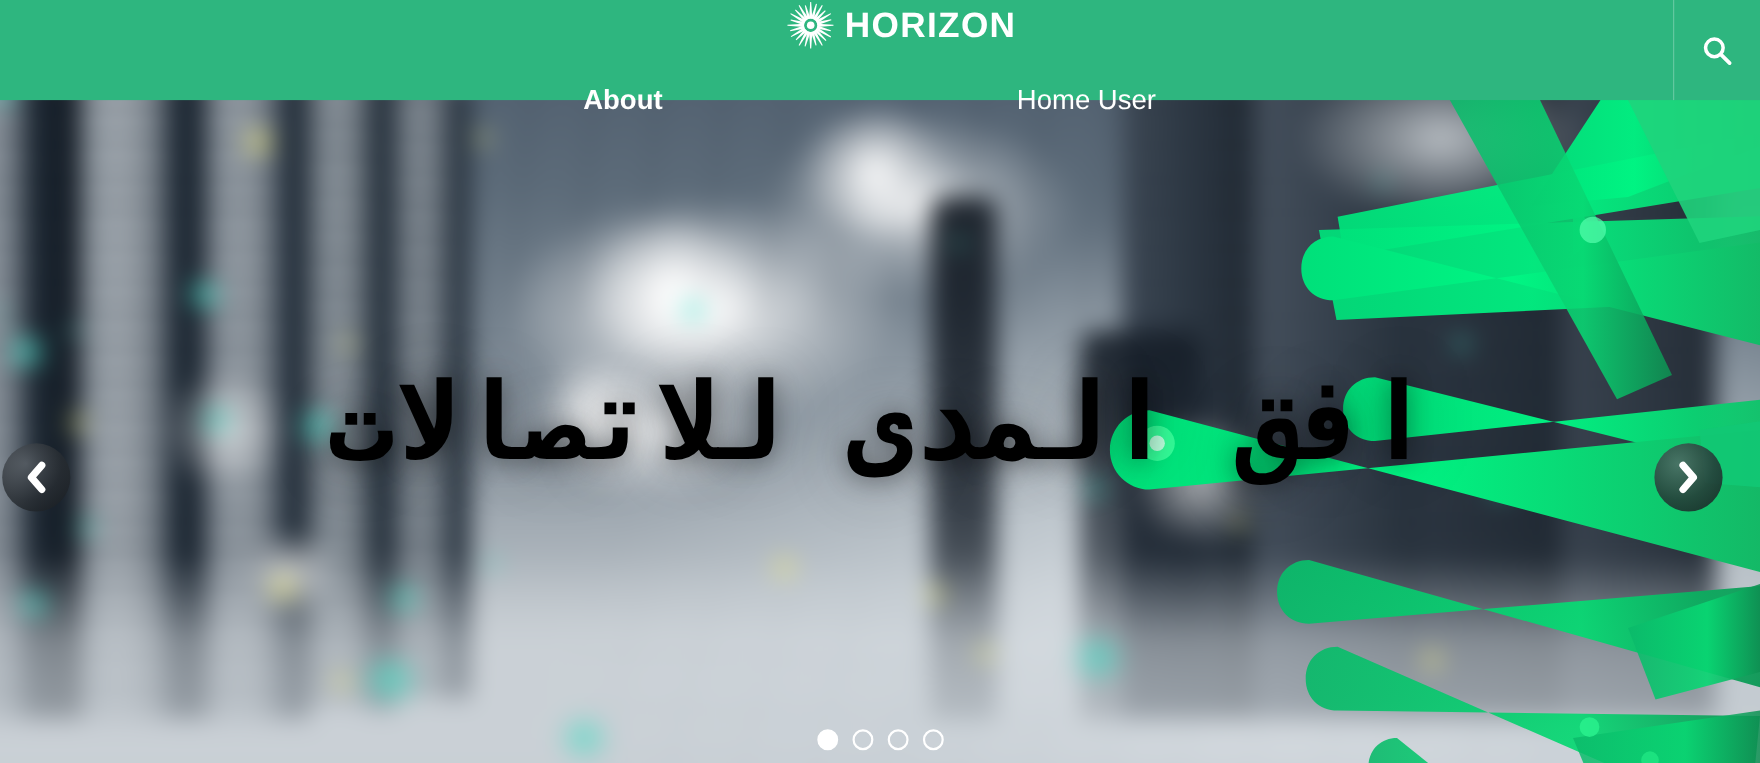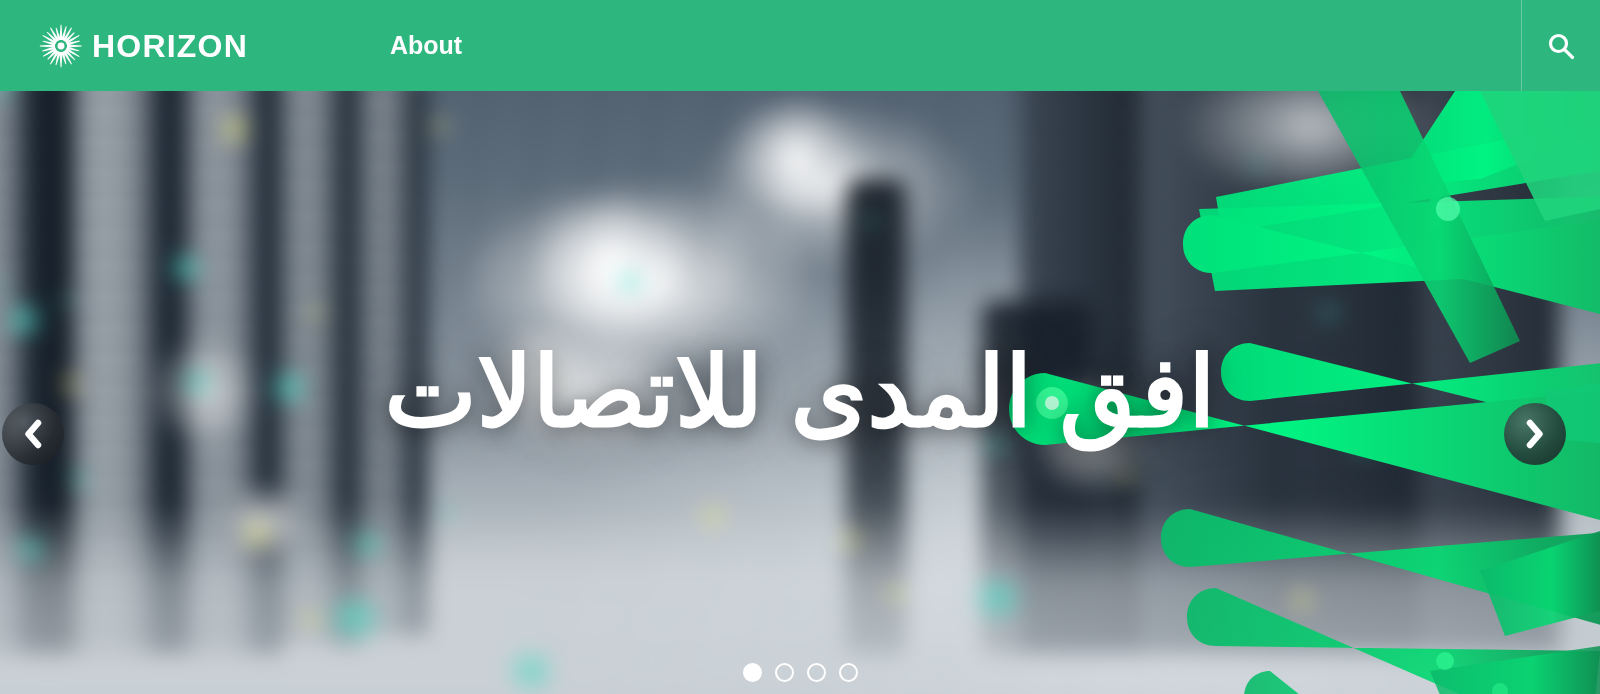--- a/index.html
+++ b/index.html
@@ -22,20 +22,21 @@
   
   .header {
     position: absolute;
     top: 0; left: 0;
     width: 1600px;
     height: 91px;
     background: #2eb67f;
     display: flex;
     align-items: center;
     z-index: 40;
+    flex-direction: column;
   }
 
   .brand {
     display: flex;
     align-items: center;
     margin-left: 38px;
     height: 91px;
     cursor: pointer;
   }
   .brand-mark {
@@ -246,22 +247,22 @@
     top: 0; left: 0;
     width: 1600px; height: 603px;
     display: flex;
     align-items: center;
     justify-content: center;
     z-index: 10;
     pointer-events: none;
   }
   .headline-text {
     direction: rtl;
-    color: #ffffff;
-    font-family: Liberation Sans, sans-serif;
+    color: #000000;
+    font-family: Liberation Mono, monospace;
     font-size: 98px;
     font-weight: 700;
     line-height: 1.05;
     letter-spacing: 0;
     text-shadow: 0 2px 22px rgba(0,0,0,0.42), 0 0 60px rgba(0,0,0,0.30);
     white-space: nowrap;
   }
 
   
   .nav-arrow {
@@ -392,20 +393,21 @@
           </g>
         </g>
       </svg>
       <span class="brand-name">HORIZON</span>
     </a>
 
     <nav class="nav">
       <a class="nav-item is-active">About</a>
       <span class="nav-gap-1"></span>
       <span class="nav-gap-2"></span>
+      <a class="nav-item">Home User</a>
       <span class="nav-gap-3"></span>
     </nav>
 
     <div class="header-right">
       <div class="header-divider"></div>
       <button class="search-btn" aria-label="Search">
         <svg width="30" height="30" viewBox="0 0 30 30" aria-hidden="true">
           <circle cx="12.5" cy="12.5" r="8" fill="none" stroke="#ffffff" stroke-width="3.2"></circle>
           <line x1="18.6" y1="18.6" x2="26.4" y2="26.4" stroke="#ffffff" stroke-width="3.4" stroke-linecap="round"></line>
         </svg>

